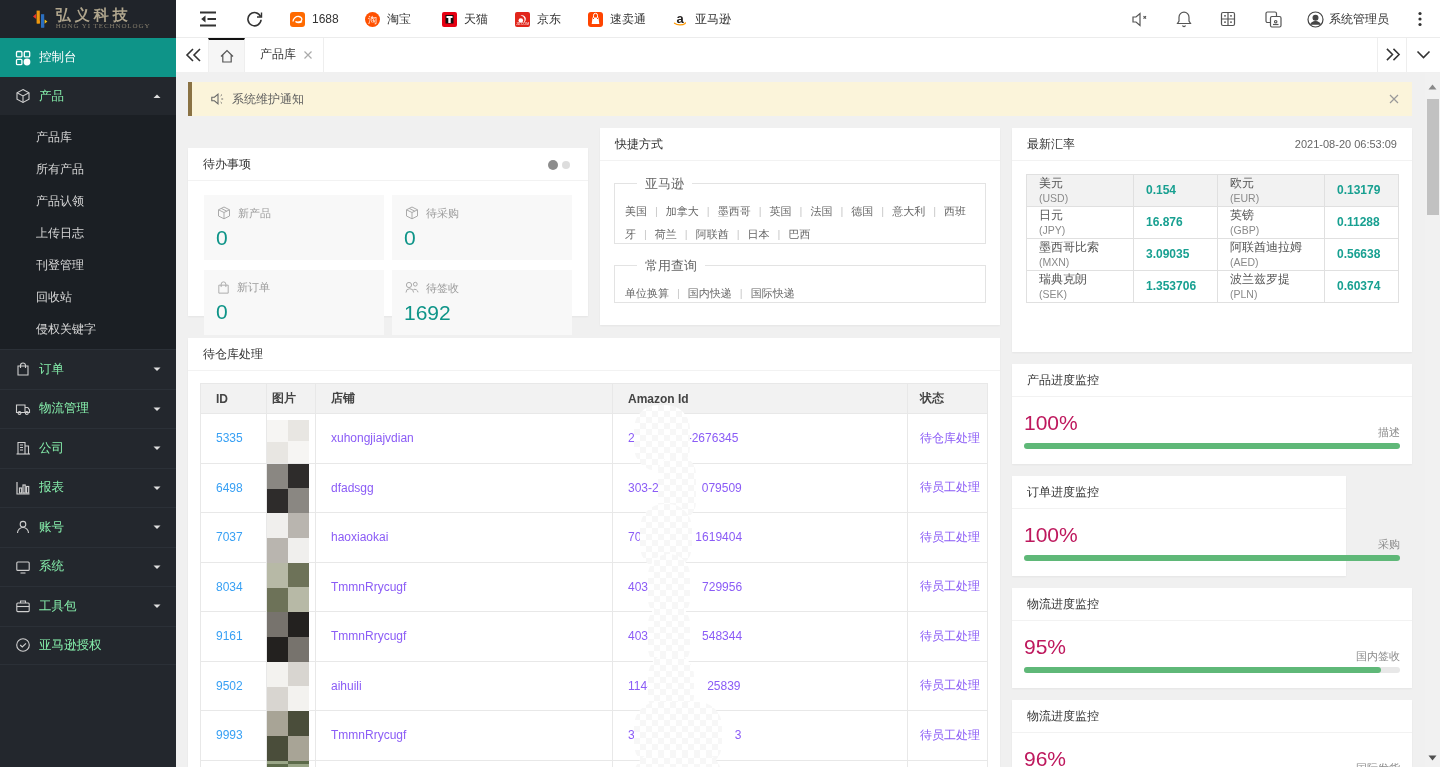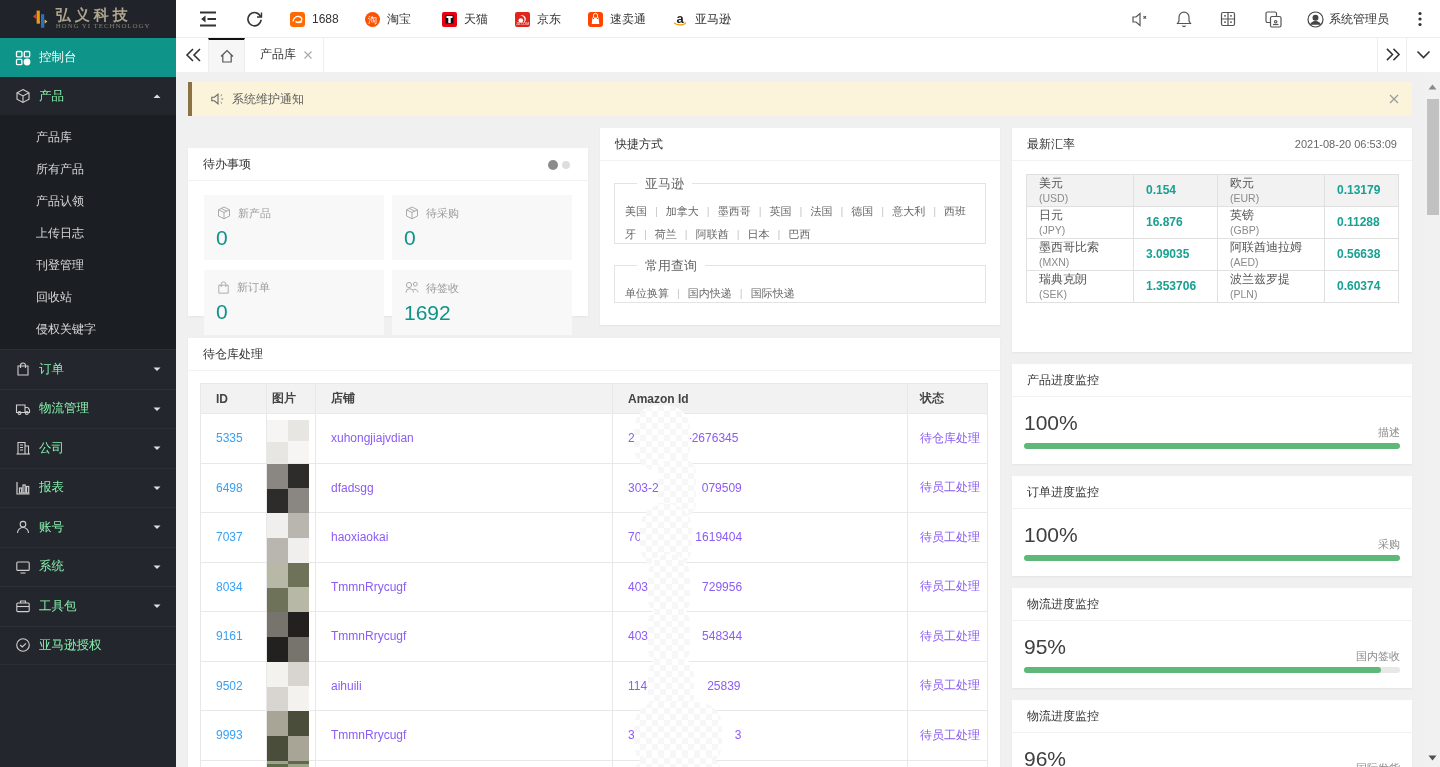--- a/index.html
+++ b/index.html
@@ -49,21 +49,21 @@
 #orders { table-layout:fixed; }
 #orders th, #orders td { border:1px solid #e8e8e8; font-size:12px; white-space:nowrap; overflow:hidden; }
 #orders th { background:#f2f2f2; color:#444; font-weight:bold; text-align:left; height:30px; padding:0 15px; }
 #orders td { height:49.5px; padding:0 15px; color:#8b5cf6; }
 #orders .id { color:#38a0f4; }
 .blob { position:absolute; height:66px; border-radius:24px; background:repeating-conic-gradient(#ffffff 0% 25%, #f7f7f7 0% 50%); background-size:12px 12px; }
 .ob { display:inline-block; }
 #strip > div { position:absolute; left:0; width:42px; background-size:11px 11px; }
 
 
-.pct { font-size:21px; color:#404040; }
+.pct { font-size:21px; color:#be185d; }
 .plbl { font-size:11px; color:#8a8a8a; }
 .pbar { height:6px; background:#5FB878; border-radius:3px; }
 
 .mk { position:absolute; top:0; height:38px; display:flex; align-items:center; gap:7px; font-size:12px; color:#333; }
 .ric { position:absolute; top:10px; }
 
 #sbar { position:absolute; left:1425px; top:73px; width:15px; height:694px; background:#f1f1f1; }
 #sthumb { position:absolute; left:1426.5px; top:99px; width:12px; height:116px; background:#c1c1c1; }
 </style>
 </head>
@@ -448,21 +448,21 @@
       <div style="top:291px; height:49.5px; background:repeating-conic-gradient(#4a4d3a 0% 25%, #a8a496 0% 50%);"></div>
       <div style="top:340.5px; height:6.5px; background:repeating-conic-gradient(#5d6b4a 0% 25%, #9aa687 0% 50%);"></div>
     </div>
   </div>
 
   <div class="card" style="left:836px; top:292px; width:400px; height:100px;">
     <div class="chead">产品进度监控</div>
     <div style="position:absolute; left:12px; top:47px; width:376px;"><span class="pct">100%</span><span class="plbl" style="float:right; margin-top:14px;">描述</span></div>
     <div class="pbar" style="position:absolute; left:12px; top:79px; width:376px;"></div>
   </div>
-  <div class="card" style="left:836px; top:404px; width:400px; height:100px;">
+  <div class="card" style="left:836px; top:404px; width:334px; height:100px;">
     <div class="chead">订单进度监控</div>
     <div style="position:absolute; left:12px; top:47px; width:376px;"><span class="pct">100%</span><span class="plbl" style="float:right; margin-top:14px;">采购</span></div>
     <div class="pbar" style="position:absolute; left:12px; top:79px; width:376px;"></div>
   </div>
   <div class="card" style="left:836px; top:516px; width:400px; height:100px;">
     <div class="chead">物流进度监控</div>
     <div style="position:absolute; left:12px; top:47px; width:376px;"><span class="pct">95%</span><span class="plbl" style="float:right; margin-top:14px;">国内签收</span></div>
     <div style="position:absolute; left:12px; top:79px; width:376px; height:6px; background:#e8e8e8; border-radius:3px;">
         <div class="pbar" style="width:95%;"></div>
       </div>

